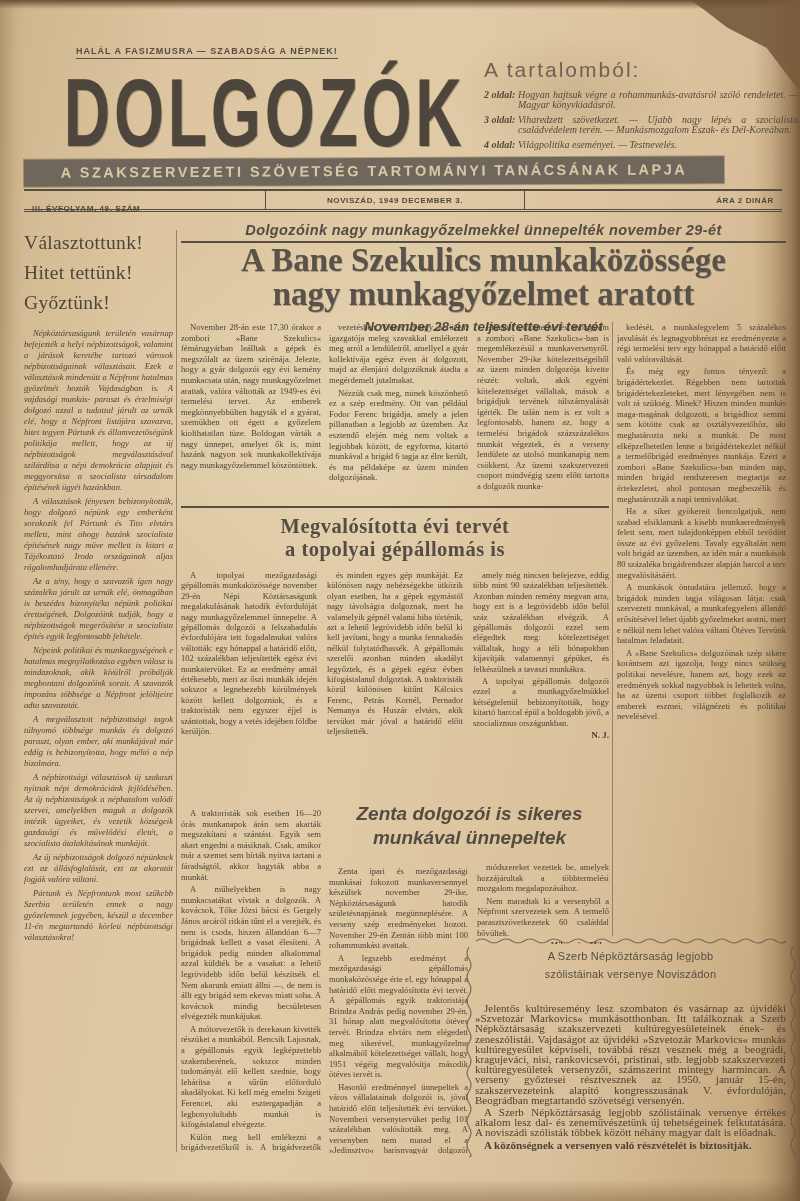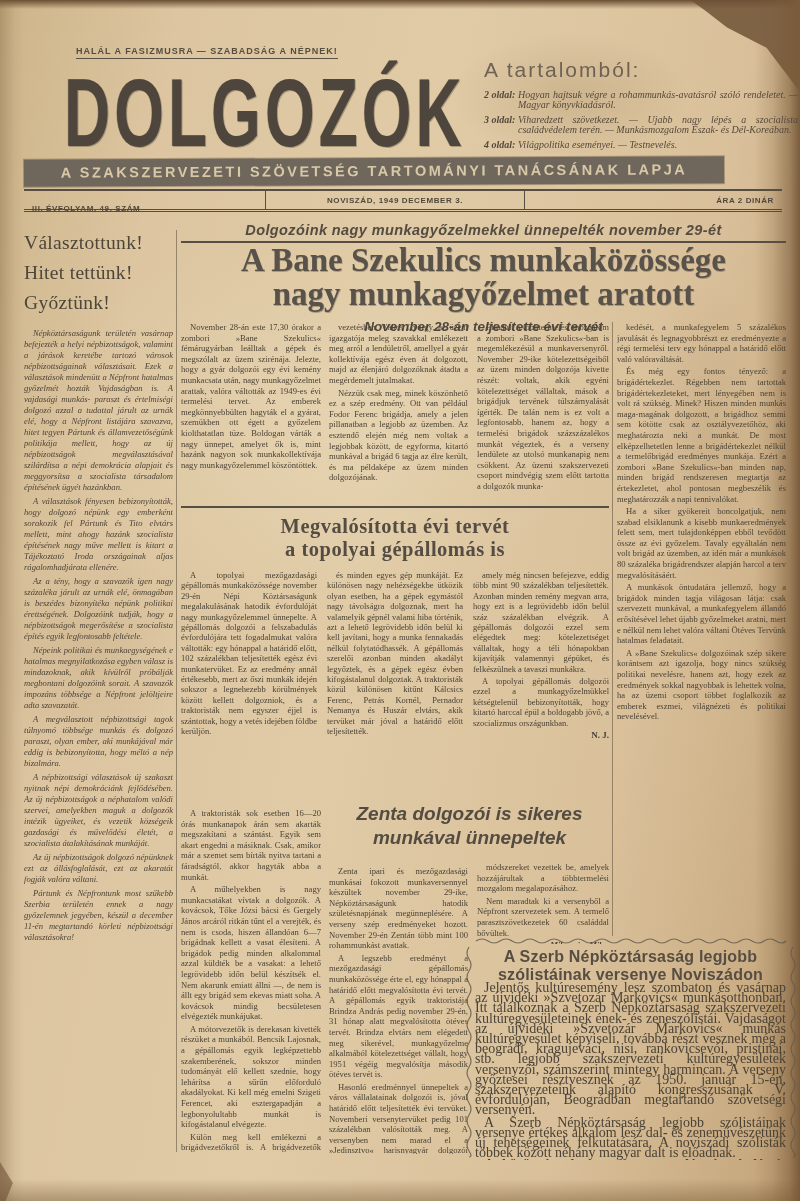--- a/index.html
+++ b/index.html
@@ -80,23 +80,23 @@
   .box-col{flex:1;font-size:8.5px;line-height:10.4px;text-align:justify;}
   .box-col p{text-indent:9px;margin-bottom:2px;}
   .byline{text-align:right;font-weight:bold;font-size:9px;}
   
   .zenta-h{position:absolute;left:329px;top:802px;width:281px;text-align:center;
     font-family:"Liberation Sans","DejaVu Sans",sans-serif;font-weight:bold;font-style:italic;
     font-size:19px;line-height:24px;color:#544c40;}
   .zbyline{font-weight:bold;font-style:italic;font-size:8.5px;text-align:right;margin-top:2px;}
   
   .culture{position:absolute;left:475px;top:948px;width:311px;height:212px;overflow:hidden;}
-  .cult-h{text-align:center;font-family:"Liberation Sans","DejaVu Sans",sans-serif;font-weight:bold;
-    font-size:16px;line-height:17.5px;color:#564e42;letter-spacing:.2px;}
-  .cult-body{margin-top:0;font-size:14px;line-height:10.2px;text-align:justify;}
+  .cult-h{text-align:center;font-family:"Liberation Sans","DejaVu Sans",sans-serif;font-weight:normal;
+    font-size:11px;line-height:17.5px;color:#564e42;letter-spacing:.2px;}
+  .cult-body{margin-top:20px;font-size:11px;line-height:10.2px;text-align:justify;}
   .cult-body p{text-indent:9px;margin-bottom:2px;}
   .cult-body p:last-child{font-weight:bold;}
   .wave{position:absolute;}
   .wave svg{display:block;}
 </style>
 </head>
 <body>
 
 <div class="page">
 

